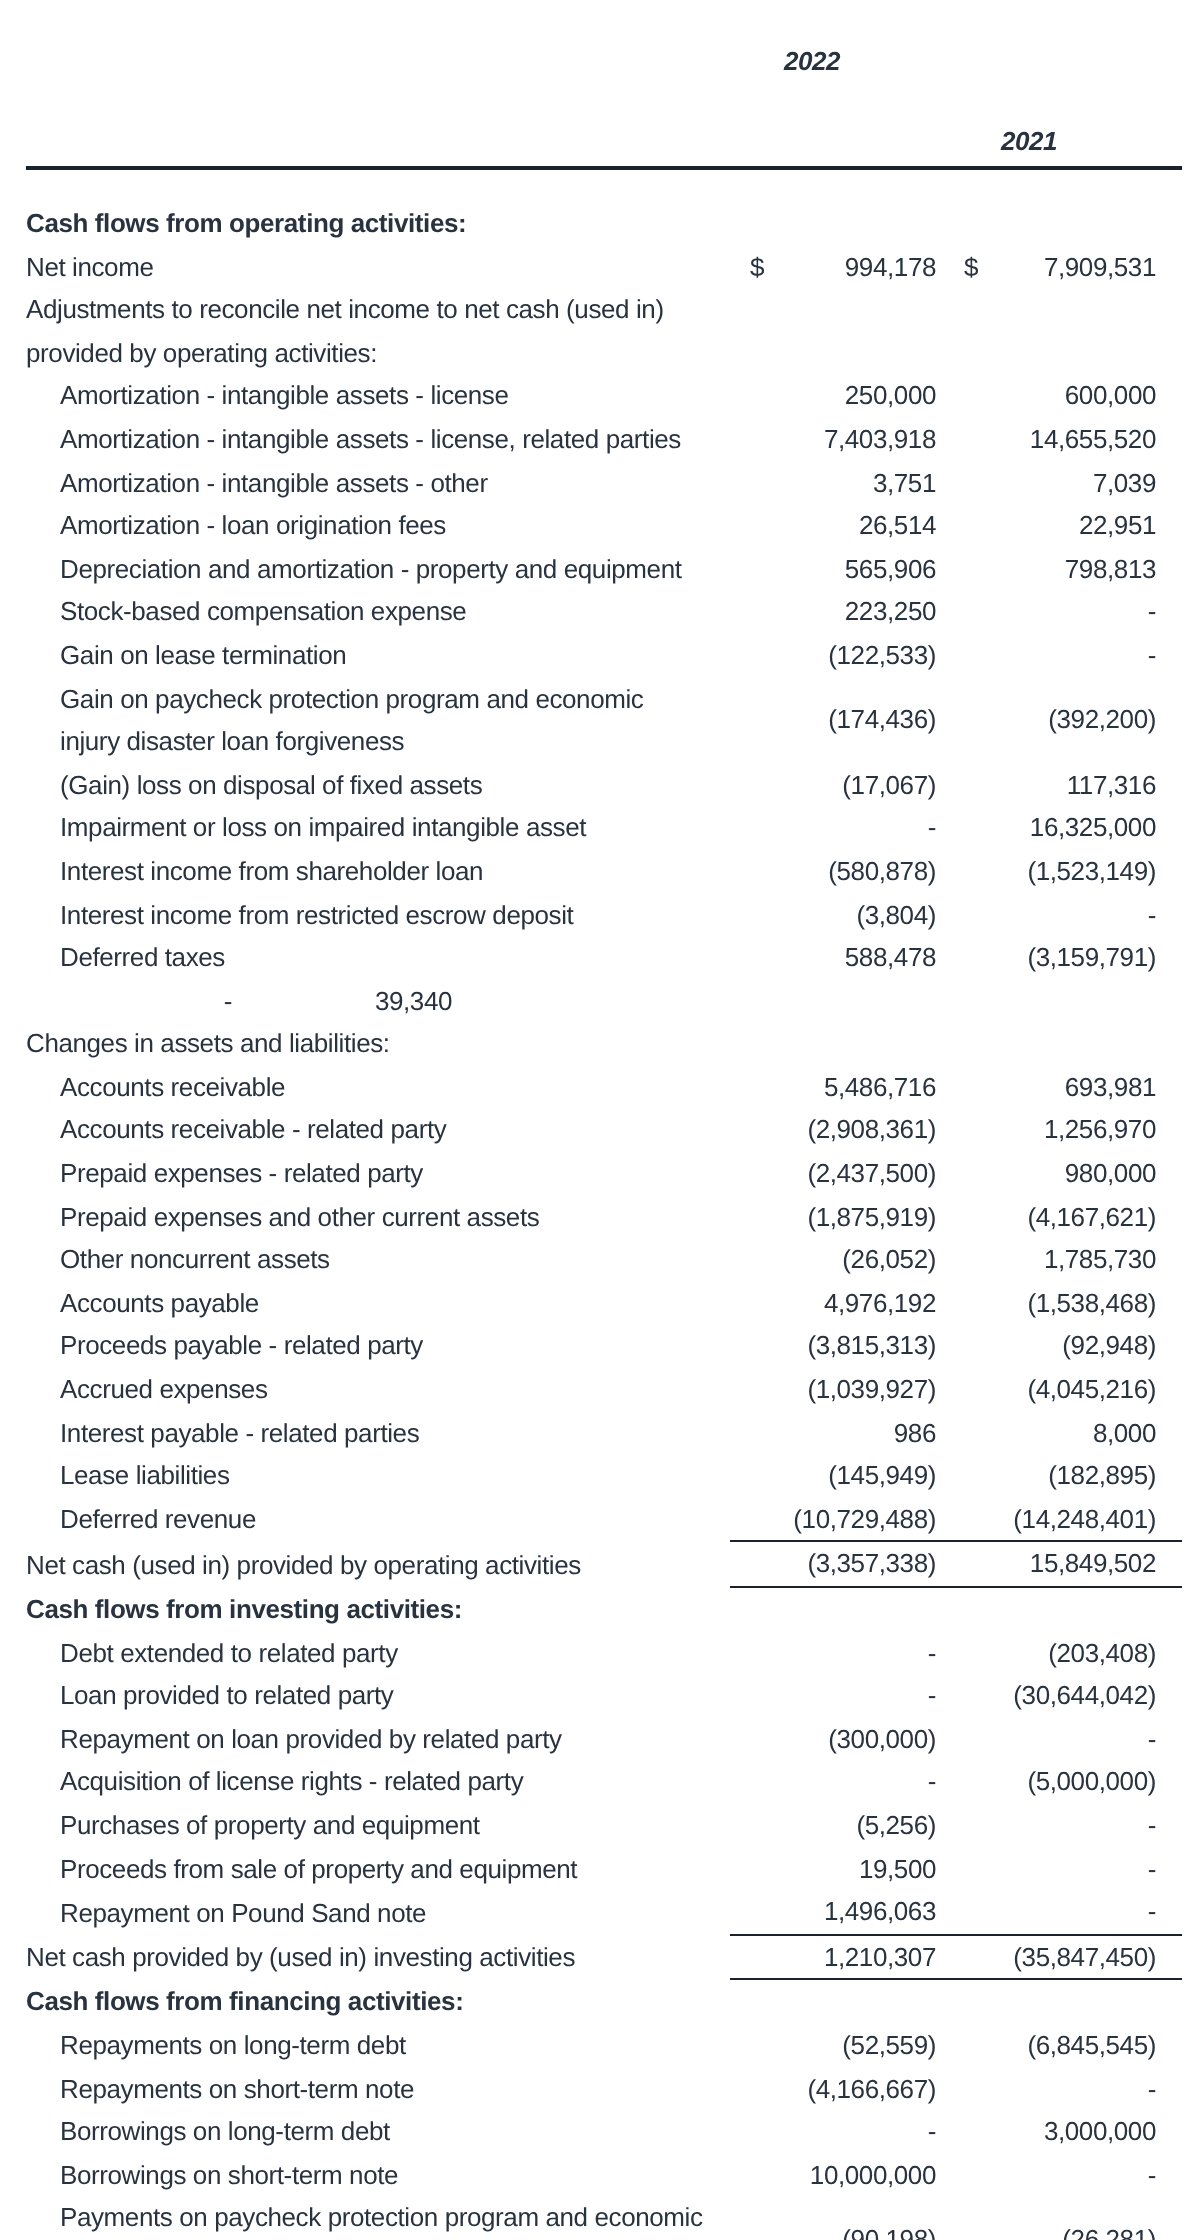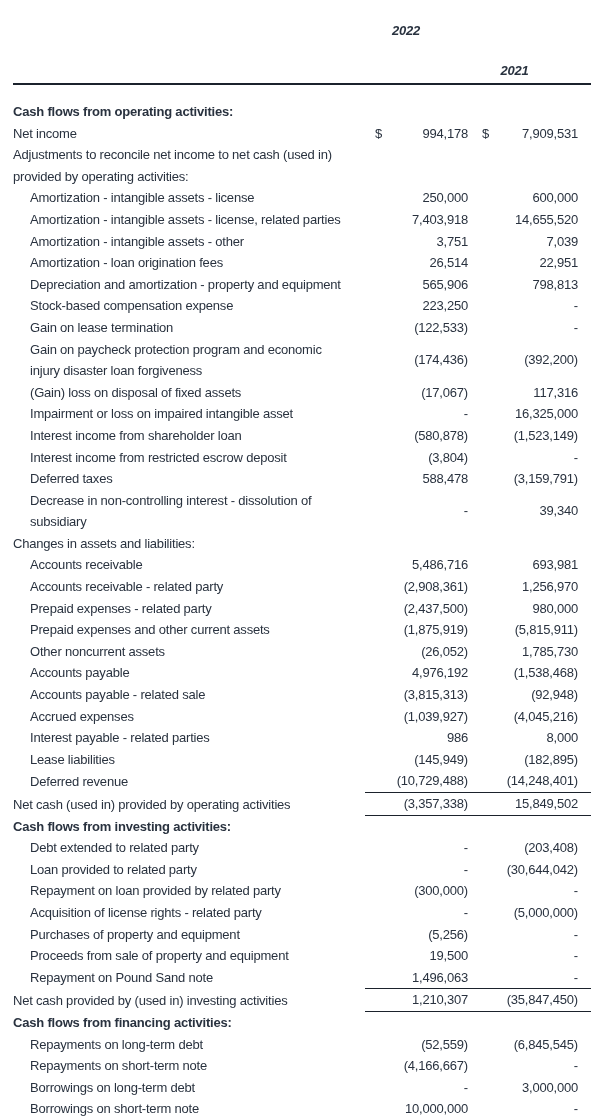--- a/index.html
+++ b/index.html
@@ -271,22 +271,20 @@
         <div class="values">
           <div class="cell c1">
             <span class="val">588,478</span>
           </div>
           <div class="cell c2">
             <span class="val">(3,159,791)</span>
           </div>
         </div>
       </div>
       <div class="row item">
-        <div class="label indent-1">Decrease in non-controlling interest - dissolution of
-subsidiary</div>
         <div class="values">
           <div class="cell c1">
             <span class="val">-</span>
           </div>
           <div class="cell c2">
             <span class="val">39,340</span>
           </div>
         </div>
       </div>
       <div class="row item">
@@ -333,21 +331,21 @@
           </div>
         </div>
       </div>
       <div class="row item">
         <div class="label indent-1">Prepaid expenses and other current assets</div>
         <div class="values">
           <div class="cell c1">
             <span class="val">(1,875,919)</span>
           </div>
           <div class="cell c2">
-            <span class="val">(5,815,911)</span>
+            <span class="val">(4,167,621)</span>
           </div>
         </div>
       </div>
       <div class="row item">
         <div class="label indent-1">Other noncurrent assets</div>
         <div class="values">
           <div class="cell c1">
             <span class="val">(26,052)</span>
           </div>
           <div class="cell c2">
@@ -360,21 +358,21 @@
         <div class="values">
           <div class="cell c1">
             <span class="val">4,976,192</span>
           </div>
           <div class="cell c2">
             <span class="val">(1,538,468)</span>
           </div>
         </div>
       </div>
       <div class="row item">
-        <div class="label indent-1">Accounts payable - related sale</div>
+        <div class="label indent-1">Proceeds payable - related party</div>
         <div class="values">
           <div class="cell c1">
             <span class="val">(3,815,313)</span>
           </div>
           <div class="cell c2">
             <span class="val">(92,948)</span>
           </div>
         </div>
       </div>
       <div class="row item">

